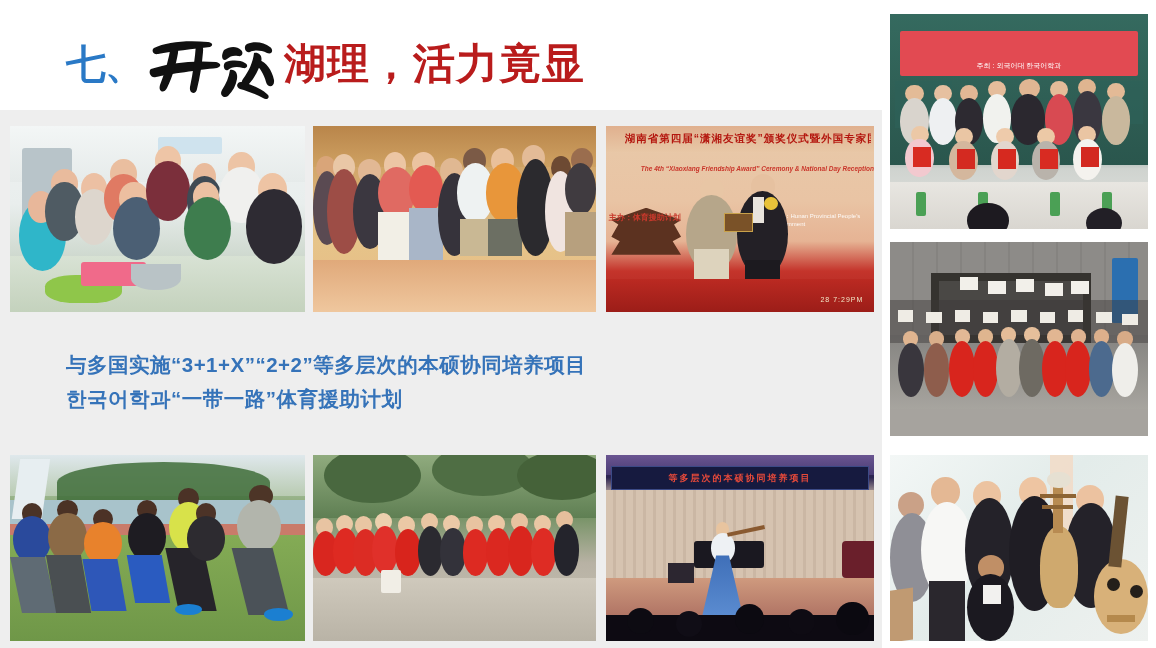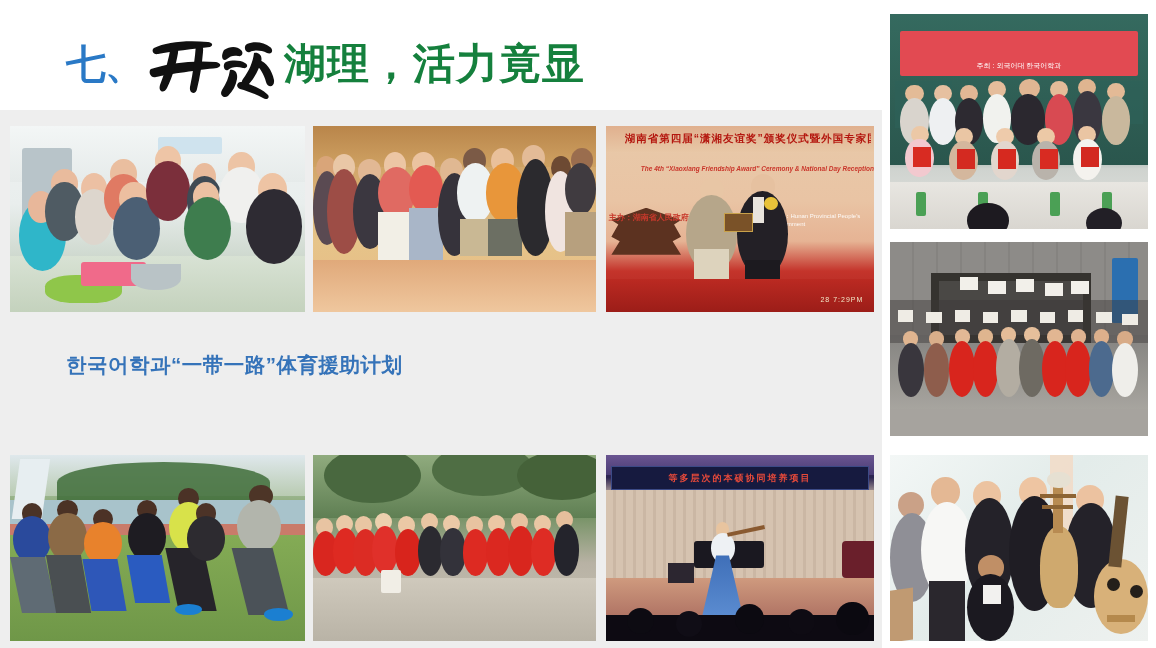--- a/index.html
+++ b/index.html
@@ -35,21 +35,21 @@
   }
   .calli {
     display: inline-block;
     position: relative;
     width: 132px; height: 72px;
     margin: 0 6px 0 2px;
   }
   .calli svg { display:block; width:132px; height:72px; }
   .title-post {
     font-size: 42px; font-weight: 700;
-    color: #15803d;
+    color: #b91c1c;
     line-height: 1;
     letter-spacing: 1px;
   }
 
   
   .panel {
     position: absolute; left: 0; top: 110px;
     width: 882px; height: 538px;
     background: #eeeeee;
   }
@@ -190,37 +190,38 @@
     <div class="ph-inner" style="background:linear-gradient(180deg,#e8c9a9 0%,#e9c4a4 40%,#e6b394 62%,#c4342b 78%,#a8241f 100%);">
       <div class="rect" style="left:0;top:0;width:100%;height:14%;background:linear-gradient(180deg,#e0b08e,#e8c7a6);"></div>
 
       <div style="position:absolute;left:7%;top:3%;width:92%;height:9%;color:#b4170f;font-weight:700;font-size:10.5px;letter-spacing:1px;white-space:nowrap;overflow:hidden;">湖南省第四届“潇湘友谊奖”颁奖仪式暨外国专家国庆招待会</div>
       <div style="position:absolute;left:13%;top:21%;width:90%;height:8%;color:#c9352a;font-weight:700;font-size:6.5px;white-space:nowrap;overflow:hidden;font-style:italic;">The 4th “Xiaoxiang Friendship Award” Ceremony &amp; National Day Reception</div>
 
       <div class="rect" style="left:2%;top:44%;width:26%;height:30%;background:#5c3220;clip-path:polygon(50% 0,100% 22%,90% 30%,100% 52%,88% 60%,100% 84%,0 84%,12% 60%,0 52%,10% 30%,0 22%);"></div>
 
       <div style="position:absolute;left:62%;top:46%;width:38%;color:#ffffff;font-size:6px;line-height:8px;opacity:.92;">Host：Hunan Provincial People's Government</div>
 
-      <div style="position:absolute;left:1%;top:46%;width:30%;color:#c7392c;font-size:8px;line-height:11px;font-weight:700;">主办：湖南省人民政府</div>
+      <div style="position:absolute;left:1%;top:46%;width:30%;color:#c7392c;font-size:8px;line-height:11px;font-weight:700;">主办：体育援助计划</div>
 
       <div class="blob" style="left:35%;top:28%;width:9%;height:13%;background:#e8c6a5;"></div>
       <div class="blob" style="left:30%;top:37%;width:19%;height:42%;background:#b6a68a;"></div>
       <div class="rect" style="left:33%;top:66%;width:13%;height:26%;background:#ddd3bd;"></div>
       <div class="blob" style="left:54%;top:26%;width:9%;height:13%;background:#e6c1a0;"></div>
       <div class="blob" style="left:49%;top:35%;width:19%;height:46%;background:#232026;"></div>
       <div class="rect" style="left:52%;top:72%;width:13%;height:22%;background:#1c1a1f;"></div>
       <div class="rect" style="left:55%;top:38%;width:4%;height:14%;background:#e9e4dd;"></div>
       <div class="blob" style="left:59%;top:38%;width:5%;height:7%;background:#e8c23a;"></div>
       <div class="rect" style="left:44%;top:47%;width:11%;height:10%;background:#7a5228;border:1px solid #c8a14a;"></div>
       <div class="rect" style="left:0;top:82%;width:100%;height:18%;background:linear-gradient(180deg,#bb2a22,#9c1d18);"></div>
       <div style="position:absolute;right:4%;bottom:5%;color:#f2e8c8;font-size:7px;letter-spacing:1px;">28  7:29PM</div>
     </div>
   </div>
 
   <div class="caption">
+    <div>与多国实施“3+1+X”“2+2”等多层次的本硕协同培养项目</div>
     <div>한국어학과“一带一路”体育援助计划</div>
   </div>
 
   <div class="photo" style="left:10px; top:455px; width:295px; height:186px;">
     <div class="ph-inner" style="background:linear-gradient(180deg,#c9d8df 0%,#7fa05f 34%,#87b45e 55%,#6f9a4c 100%);">
       <div class="rect" style="left:0;top:0;width:100%;height:22%;background:linear-gradient(180deg,#dfe8ec,#b9cbb2);"></div>
       <div class="rect" style="left:16%;top:4%;width:72%;height:22%;background:#3f6d3a;border-radius:50% 50% 0 0;opacity:.85;"></div>
       <div class="rect" style="left:0;top:24%;width:100%;height:14%;background:#a8c3cb;"></div>
       <div class="rect" style="left:0;top:37%;width:100%;height:7%;background:#c97b6a;"></div>
       <div class="rect" style="left:0;top:43%;width:100%;height:57%;background:linear-gradient(180deg,#84ab55,#6f9748);"></div>

